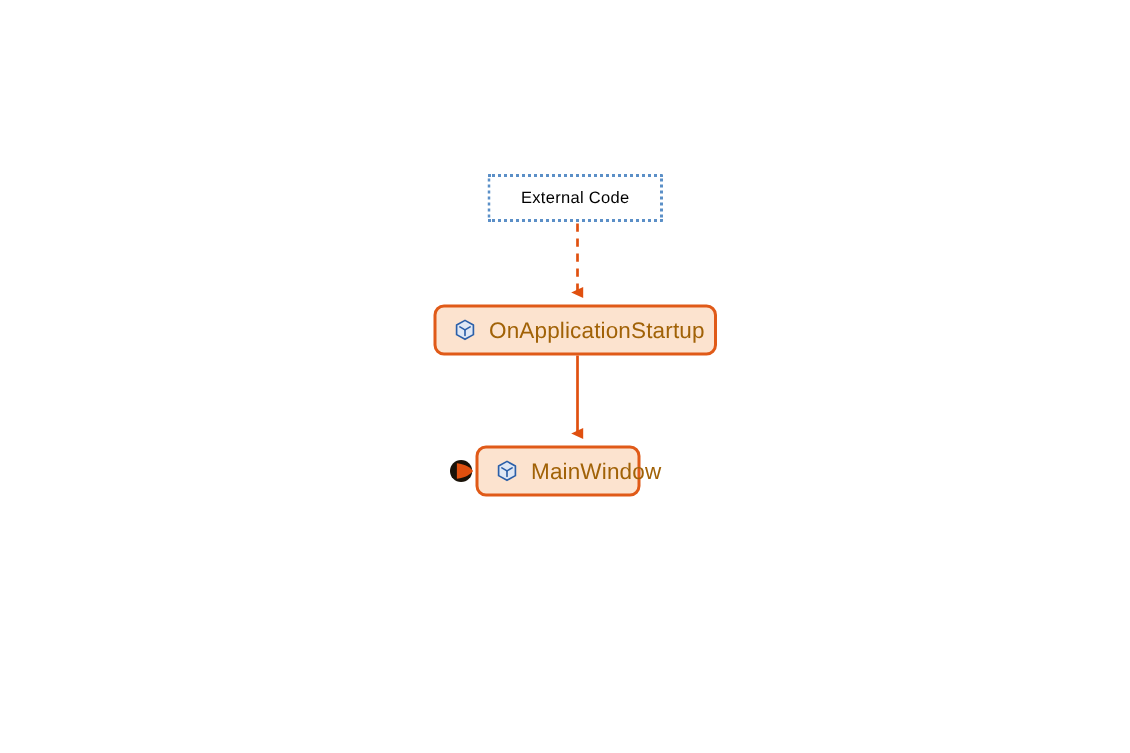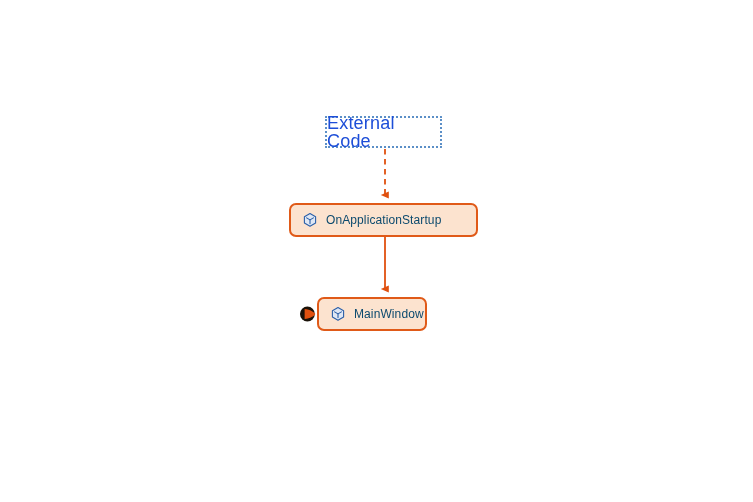--- a/index.html
+++ b/index.html
@@ -38,22 +38,22 @@
     display: flex;
     align-items: center;
     gap: 8px;
     border-radius: 7px;
     background: #fce3cf;
     border: 2px solid #e05a18;
     padding: 0 13px 0 11px;
     white-space: nowrap;
   }
   .node-label {
-    font-size: 12px;
-    color: #0c4a6e;
+    font-size: 15px;
+    color: #a16207;
     line-height: 1;
     letter-spacing: 0.1px;
   }
   .node-icon {
     display: inline-flex;
     align-items: center;
     justify-content: center;
     width: 16px;
     height: 16px;
     flex: 0 0 16px;
@@ -64,22 +64,22 @@
     position: absolute;
     box-sizing: border-box;
     display: flex;
     align-items: center;
     justify-content: center;
     border: 2px dotted #5b8fc7;
     background: transparent;
     border-radius: 1px;
   }
   .ghost-label {
-    font-size: 18px;
-    color: #1d4ed8;
+    font-size: 11px;
+    color: #000000;
     line-height: 1;
     letter-spacing: 0.2px;
   }
 
   
   .entry-marker {
     position: absolute;
     width: 18px;
     height: 18px;
   }

